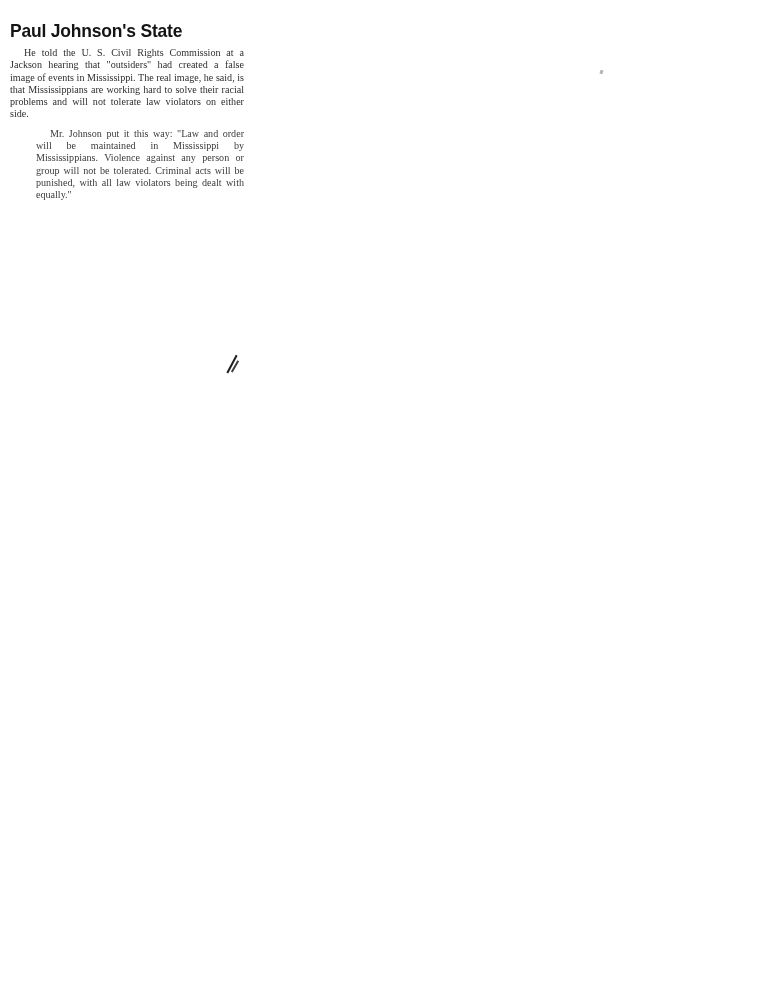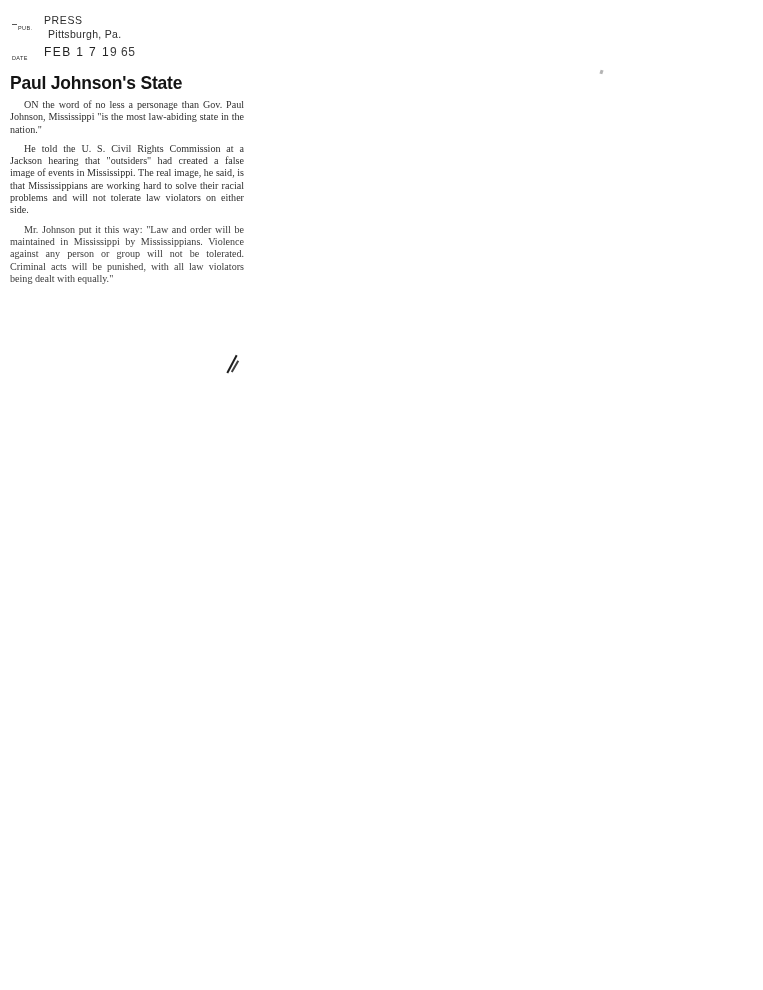--- a/index.html
+++ b/index.html
@@ -115,20 +115,21 @@
     margin: 0 0 7px 0;
     font-family: "Liberation Serif", serif;
     font-size: 10.1px;
     line-height: 12.3px;
     text-align: justify;
     text-indent: 14px;
     color: #2e2e2e;
   }
   .body p.faded {
     color: #3b3b3b;
+    margin-left: 26px;
   }
 
   
   .pencil-mark {
     position: absolute;
     left: 214px;
     top: 340px;
     width: 22px;
     height: 22px;
   }
@@ -163,33 +164,24 @@
 </style>
 </head>
 <body>
 
 <div class="scan-top-dots">. . . . . . . . . . . . . . . . . . . . . . . . . . . . . . . . . . . . . . . . . . . . . . . . . . . . . . . . . . . . . . . . . . . . . . . . . . . . . . . . . . . . . . . . . . . . . . . . . . . . . . . . . . . . . . . . . . . . . . . . . . . . . . . . . . . . . . . . . . . . . . . . . . . . . . . . . . . . . . . . . . . . . . . . . . . . . . . . . . . . . . . . . . . . . . . . . . . . . . . . . . . . . . . . . . . . . . . . .</div>
 
 <div class="page-speck"></div>
 
 <div class="clipping">
 
-  <div class="stamp">
-    <div class="stamp-tick"></div>
-    <div class="stamp-label pub">PUB.</div>
-    <div class="stamp-pub-name">PRESS</div>
-    <div class="stamp-pub-city">Pittsburgh, Pa.</div>
-    <div class="stamp-label date">DATE</div>
-    <div class="stamp-date"><span>FEB 1 7 1</span><span class="worn">9 65</span></div>
-  </div>
 
   <h1 class="headline">Paul Johnson's State</h1>
 
   <div class="body">
-    <p class="lead">ON the word of no less a personage than Gov. Paul Johnson, Mississippi "is the most law-abiding state in the nation."</p>
     <p>He told the U. S. Civil Rights Commission at a Jackson hearing that "outsiders" had created a false image of events in Mississippi. The real image, he said, is that Mississippians are working hard to solve their racial problems and will not tolerate law violators on either side.</p>
     <p class="faded">Mr. Johnson put it this way: "Law and order will be maintained in Mississippi by Mississippians. Violence against any person or group will not be tolerated. Criminal acts will be punished, with all law violators being dealt with equally."</p>
   </div>
 
   <div class="pencil-mark">
     <span class="s1"></span>
     <span class="s2"></span>
   </div>
 
 </div>

